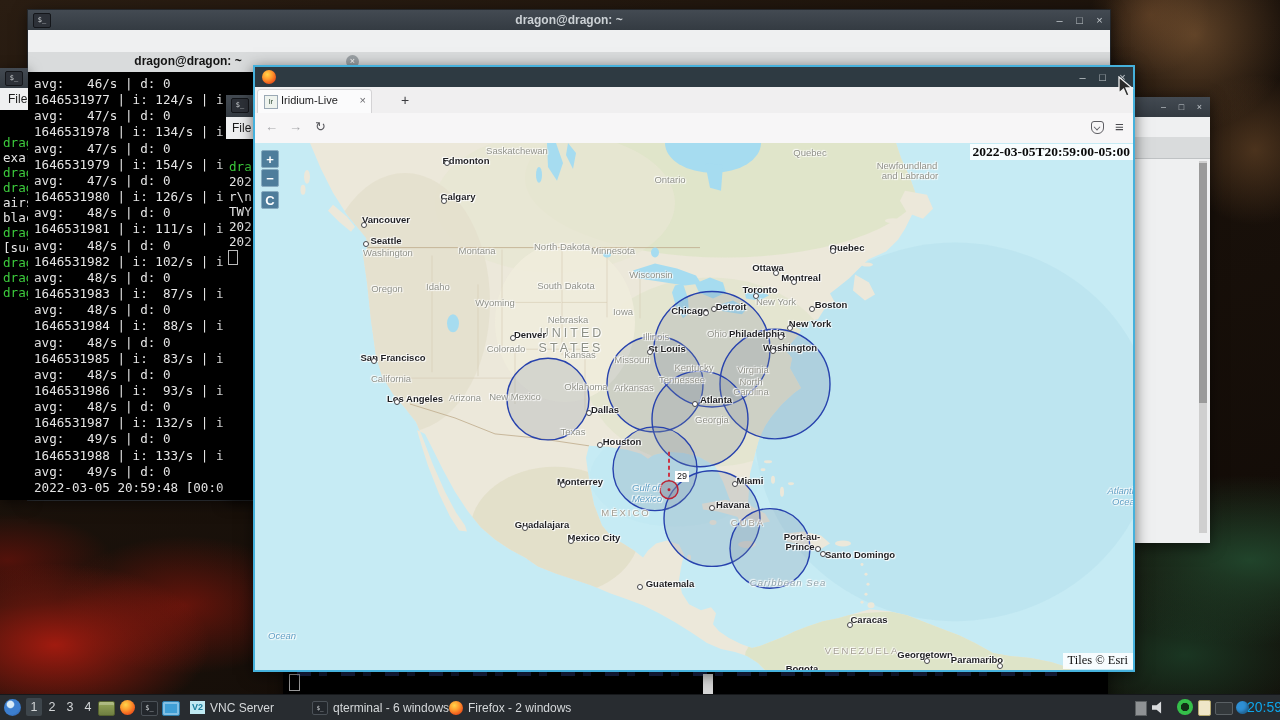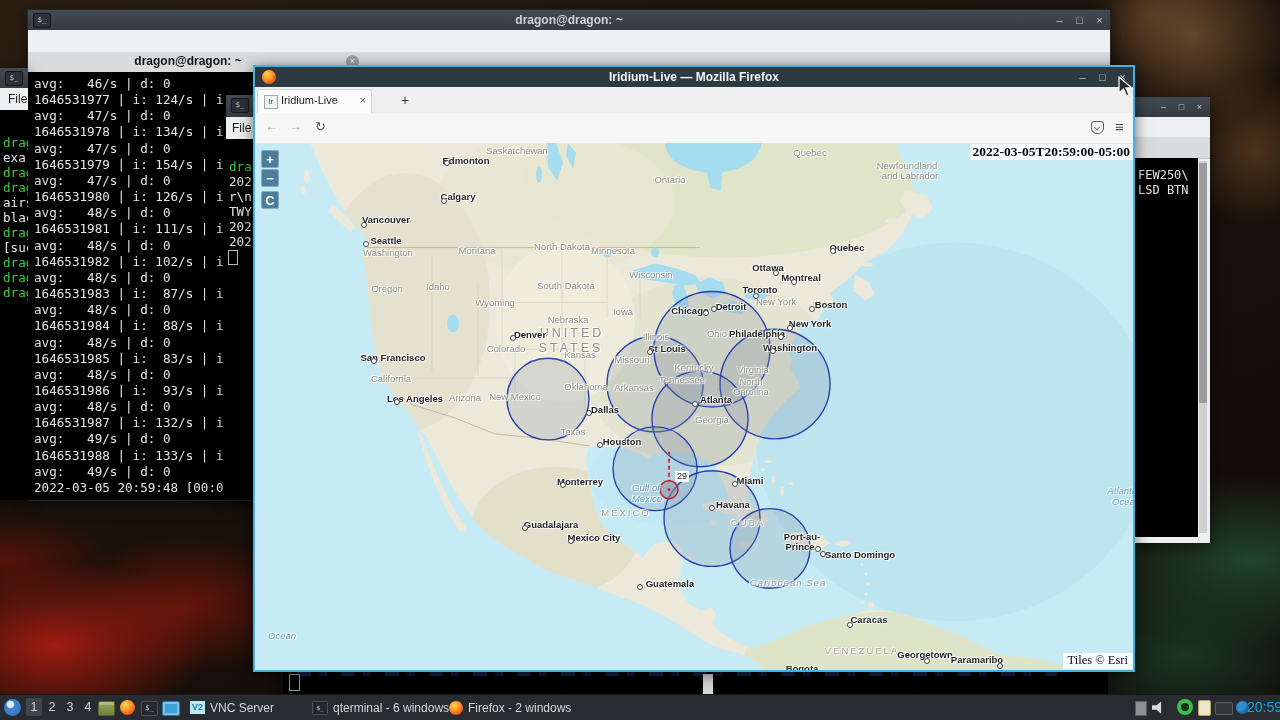--- a/index.html
+++ b/index.html
@@ -183,33 +183,28 @@
   <div class="win" style="left:1132px;top:97px;width:78px;height:446px;background:#eff0f1;z-index:2;">
     <div class="tbar" style="height:20px;">
       <div class="wbtns" style="gap:5px;">
         <span class="wbtn" style="font-size:9px;">–</span>
         <span class="wbtn" style="font-size:9px;">□</span>
         <span class="wbtn" style="font-size:9px;">×</span>
       </div>
     </div>
     <div class="menubar" style="top:20px;height:20px;"></div>
     <div class="tabbar" style="top:40px;height:21px;"></div>
-    <div class="tcontent mono" style="top:61px;left:2px;right:12px;bottom:6px;">
-      <pre class="tout" style="margin:10px 0 0 4px;font-size:12px;line-height:15px;">FEW250\
-LSD BTN</pre>
-    </div>
     <div style="position:absolute;right:3px;top:64px;bottom:10px;width:8px;background:#cfcfcf;">
       <div class="scrollthumb" style="left:0;top:2px;width:8px;height:240px;background:#9a9a9a;"></div>
     </div>
   </div>
 
   <div class="win" id="firefox" style="z-index:5;">
     <div class="tbar" id="ff-title">
       <div class="ffball" style="position:absolute;left:7px;top:3px;width:14px;height:14px;"></div>
-      <div class="ttl">Iridium-Live — Mozilla Firefox</div>
       <div class="wbtns">
         <span class="wbtn">–</span>
         <span class="wbtn">□</span>
         <span class="wbtn">×</span>
       </div>
     </div>
     <div id="ff-tabs">
       <div class="fftab">
         <span class="favicon">Ir</span>
         <span class="tlabel">Iridium-Live</span>
@@ -388,21 +383,21 @@
           <div class="lbl lbl-ci" style="left: 535px; top: 204px;">Washington</div>
           <div class="cdot" style="left: 518px; top: 208px;"></div>
           <div class="lbl lbl-ci" style="left: 461px; top: 256px;">Atlanta</div>
           <div class="cdot" style="left: 440px; top: 261px;"></div>
           <div class="lbl lbl-ci" style="left: 350px; top: 266px;">Dallas</div>
           <div class="cdot" style="left: 334px; top: 270px;"></div>
           <div class="lbl lbl-ci" style="left: 367px; top: 298px;">Houston</div>
           <div class="cdot" style="left: 345px; top: 302px;"></div>
           <div class="lbl lbl-ci" style="left: 325px; top: 338px;">Monterrey</div>
           <div class="cdot" style="left: 308px; top: 342px;"></div>
-          <div class="lbl lbl-ci" style="left: 296px; top: 381px;">Guadalajara</div>
+          <div class="lbl lbl-ci" style="left: 287px; top: 381px;">Guadalajara</div>
           <div class="cdot" style="left: 270px; top: 385px;"></div>
           <div class="lbl lbl-ci" style="left: 339px; top: 394px;">Mexico City</div>
           <div class="cdot" style="left: 316px; top: 398px;"></div>
           <div class="lbl lbl-ci" style="left: 495px; top: 337px;">Miami</div>
           <div class="cdot" style="left: 480px; top: 341px;"></div>
           <div class="lbl lbl-ci" style="left: 478px; top: 361px;">Havana</div>
           <div class="cdot" style="left: 457px; top: 365px;"></div>
           <div class="lbl lbl-ci" style="left: 547px; top: 393px;">Port-au-</div>
           <div class="lbl lbl-ci" style="left: 545px; top: 403px;">Prince</div>
           <div class="cdot" style="left: 563px; top: 406px;"></div>

